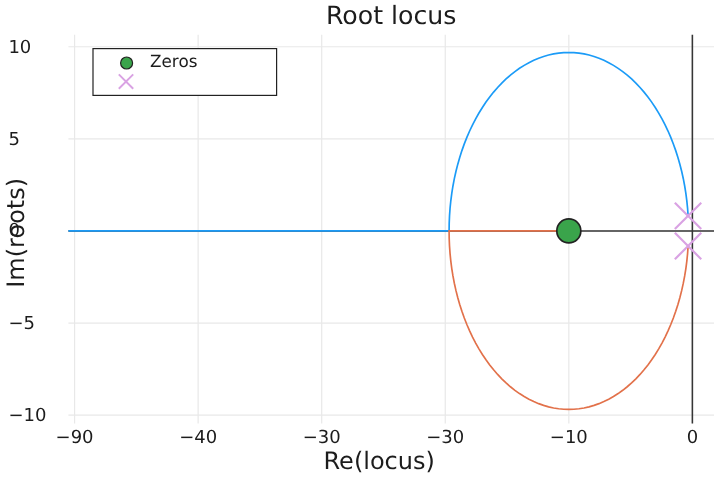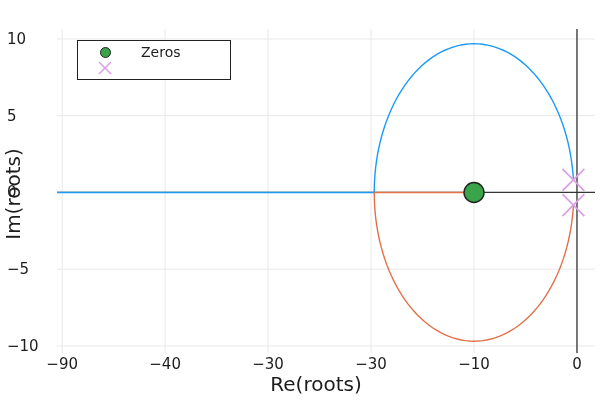--- a/index.html
+++ b/index.html
@@ -14,21 +14,21 @@
           transform:translate(-50%,-50%) rotate(-90deg);
           font-size:20px;color:var(--c-text);white-space:nowrap;}
   .xtick{position:absolute;top:356px;transform:translateX(-50%);
          font-size:15px;color:var(--c-text);line-height:16px;}
   .ytick{position:absolute;left:7px;width:46px;
          transform:translateY(-50%);font-size:15px;color:var(--c-text);line-height:16px;}
   .legend{position:absolute;left:77px;top:40px;width:154px;height:40px;
           box-sizing:border-box;border:1.3px solid #222222;background:#ffffff;
           display:flex;flex-direction:column;justify-content:center;
           padding-left:19px;z-index:5;}
-  .lrow{display:flex;align-items:flex-end;height:15px;gap:16px;}
+  .lrow{display:flex;align-items:flex-end;height:15px;}
   .lmark{width:16px;height:15px;display:flex;justify-content:center;align-items:center;}
   .ldot{width:11px;height:11px;border-radius:50%;background:var(--c-zeros);
         border:1.2px solid #222222;box-sizing:border-box;}
   .llabel{margin-left:12px;font-size:14px;color:var(--c-text);line-height:15px;white-space:nowrap;}
 </style>
 </head>
 <body>
 
 <div id="app">
   <svg id="plot" width="600" height="400">
@@ -46,21 +46,22 @@
       <line x1="57" x2="595" y1="192.45807674088107" y2="192.45807674088107" stroke="#363636" stroke-width="1.3"></line>
       <line x1="576.9808612440191" x2="576.9808612440191" y1="29" y2="353" stroke="#363636" stroke-width="1.3"></line>
       <polyline points="57,192.45807674088107 374.23980861244024,192.45807674088104 374.32971693421825,186.14577488042684 374.59927986410975,179.8448492375088 375.04801158781135,173.56665552710652 375.6751033877083,167.32250849603702 376.4794251003693,161.12366153118262 377.45952715336017,154.98128637830317 378.61364317770676,148.9064530079851 379.9396931912972,142.9101096650122 381.435287347487,137.00306313711394 383.09773024215247,131.19595927865268 384.9240257714268,125.4992638243491 386.91088253136815,119.92324352762517 389.0547197498249,114.47794765755626 391.3516737398097,109.17318988778086 393.79760486275023,104.01853061000725 396.38810498906923,99.02325970399139 399.1185054426456,94.19637979504114 401.9838854148411,89.54659002921755 404.9790808329283,85.0822703954758 408.09869366693425,80.81146662300108 411.3371016581312,76.74187568095681 414.68846845163716,72.88083190677861 418.1467541148684,69.23529378801373 421.7057260228844,65.81183142152912 425.35897009100955,62.61661467268743 429.099902334487,59.65540205583312 432.9217807343303,56.93353035612711 436.81771738799074,54.45590501143431 440.7806909229391,52.22699127159825 444.80355915079144,50.25080615103519 448.87907193917283,48.53091118915194 452.9998842781207,47.070406031633695 457.1585695174795,45.87192284417097 461.34763275142984,44.93762156869201 465.55952432603004,44.26918603065235 469.78665344542634,43.86782090439391 474.0214018522095,43.734249542045234 478.2561375572653,43.86871266987532 482.48322859437053,44.27096795444896 486.69505677474945,44.94029043936803 490.8840314167988,45.87547385180835 495.0426030262402,47.07483277650147 499.16327690204116,48.53620569323914 503.23862664358893,50.256958872429664 507.26130753476843,52.233991121683005 511.22406978082853,54.46373937487209 515.1197715741762,56.942185113595826 518.9413919655549,59.66486160947244 522.6820435174059,62.62686197420919 526.3349847166139,65.8228480029428 529.8936321242613,69.24705979490977 533.3515722404966,72.89332613411051 536.7025730631344,76.75507561125778 539.9405953191543,80.82534846696547 543.0598033488579,85.09680913483277 546.0545756230679,89.56175946182009 548.9195148744136,94.21215258208821 551.6494578244476,99.0396074192985 554.2394844890582,104.0354237912372 556.6849270454113,109.19059808954177 558.9813782444384,114.49583950627084 561.1246993537125,119.94158677807326 563.1110276163929,125.51802541778105 564.9367832128019,131.21510540236847 566.5986757120802,137.02255928540197 568.0937100023003,142.92992070133602 569.4191916883452,148.9265432283078 570.5727319478277,155.0016195754341 571.5522518362959,161.14420106003112 572.35598603397,167.34321733965535 572.9824860272529,173.58749636340283 573.4306227192844,179.86578450651012" fill="none" stroke="#1b9bf7" stroke-width="1.4"></polyline>
       <polyline points="474.0143540669856,192.45807674088107 374.23980861244024,192.45807674088113 374.32971693421825,198.77037860133532 374.59927986410975,205.07130424425335 375.04801158781135,211.34949795465565 375.6751033877083,217.59364498572515 376.4794251003693,223.79249195057957 377.45952715336017,229.934867103459 378.61364317770676,236.00970047377706 379.9396931912972,242.00604381674998 381.435287347487,247.9130903446482 383.09773024215247,253.7201942031095 384.9240257714268,259.41688965741304 386.91088253136815,264.99290995413696 389.0547197498249,270.4382058242059 391.3516737398097,275.7429635939813 393.79760486275023,280.89762287175495 396.38810498906923,285.8928937777707 399.1185054426456,290.719773686721 401.9838854148411,295.3695634525446 404.9790808329283,299.8338830862864 408.09869366693425,304.1046868587611 411.3371016581312,308.1742778008054 414.68846845163716,312.0353215749836 418.1467541148684,315.68085969374846 421.7057260228844,319.104322060233 425.35897009100955,322.29953880907476 429.099902334487,325.2607514259291 432.9217807343303,327.9826231256351 436.81771738799074,330.4602484703278 440.7806909229391,332.68916221016394 444.80355915079144,334.66534733072695 448.87907193917283,336.3852422926102 452.9998842781207,337.84574745012844 457.1585695174795,339.0442306375913 461.34763275142984,339.9785319130702 465.55952432603004,340.6469674511098 469.78665344542634,341.0483325773683 474.0214018522095,341.1819039397169 478.2561375572653,341.0474408118868 482.48322859437053,340.6451855273131 486.69505677474945,339.97586304239417 490.8840314167988,339.0406796299538 495.0426030262402,337.84132070526067 499.16327690204116,336.379947788523 503.23862664358893,334.6591946093325 507.26130753476843,332.68216236007913 511.22406978082853,330.45241410689005 515.1197715741762,327.9739683681663 518.9413919655549,325.25129187228976 522.6820435174059,322.28929150755295 526.3349847166139,319.09330547881933 529.8936321242613,315.6690936868523 533.3515722404966,312.0228273476517 536.7025730631344,308.16107787050436 539.9405953191543,304.09080501479673 543.0598033488579,299.8193443469294 546.0545756230679,295.35439401994205 548.9195148744136,290.704000899674 551.6494578244476,285.87654606246366 554.2394844890582,280.88072969052496 556.6849270454113,275.7255553922204 558.9813782444384,270.42031397549135 561.1246993537125,264.9745667036889 563.1110276163929,259.3981280639811 564.9367832128019,253.70104807939373 566.5986757120802,247.8935941963602 568.0937100023003,241.98623278042612 569.4191916883452,235.98961025345437 570.5727319478277,229.91453390632807 571.5522518362959,223.77195242173104 572.35598603397,217.57293614210678 572.9824860272529,211.32865711835933 573.4306227192844,205.05036897525204" fill="none" stroke="#e2714a" stroke-width="1.4"></polyline>
       <circle cx="474.0143540669856" cy="192.45807674088107" r="10" fill="#3aa44b" stroke="#222222" stroke-width="1.4"></circle>
       <line x1="562.377033492823" y1="168.87257224064422" x2="584.377033492823" y2="190.87257224064422" stroke="#d9a2e3" stroke-width="1.8"></line>
       <line x1="562.377033492823" y1="190.87257224064422" x2="584.377033492823" y2="168.87257224064422" stroke="#d9a2e3" stroke-width="1.8"></line>
       <line x1="562.377033492823" y1="194.04358124111795" x2="584.377033492823" y2="216.04358124111795" stroke="#d9a2e3" stroke-width="1.8"></line>
       <line x1="562.377033492823" y1="216.04358124111795" x2="584.377033492823" y2="194.04358124111795" stroke="#d9a2e3" stroke-width="1.8"></line>
     </svg>
-  <div class="xlabel">Re(roots)</div>
+  <div class="title">Root locus</div>
+  <div class="xlabel">Re(locus)</div>
   <div class="ylabel">Im(roots)</div>
   <div id="tick-layer">
       <div class="xtick" style="left: 62.1483px;">−90</div>
       <div class="xtick" style="left: 165.115px;">−40</div>
       <div class="xtick" style="left: 268.081px;">−30</div>
       <div class="xtick" style="left: 371.048px;">−30</div>
       <div class="xtick" style="left: 474.014px;">−10</div>
       <div class="xtick" style="left: 576.981px;">0</div>
       <div class="ytick" style="top: 345.94px;">−10</div>
       <div class="ytick" style="top: 269.199px;">−5</div>

